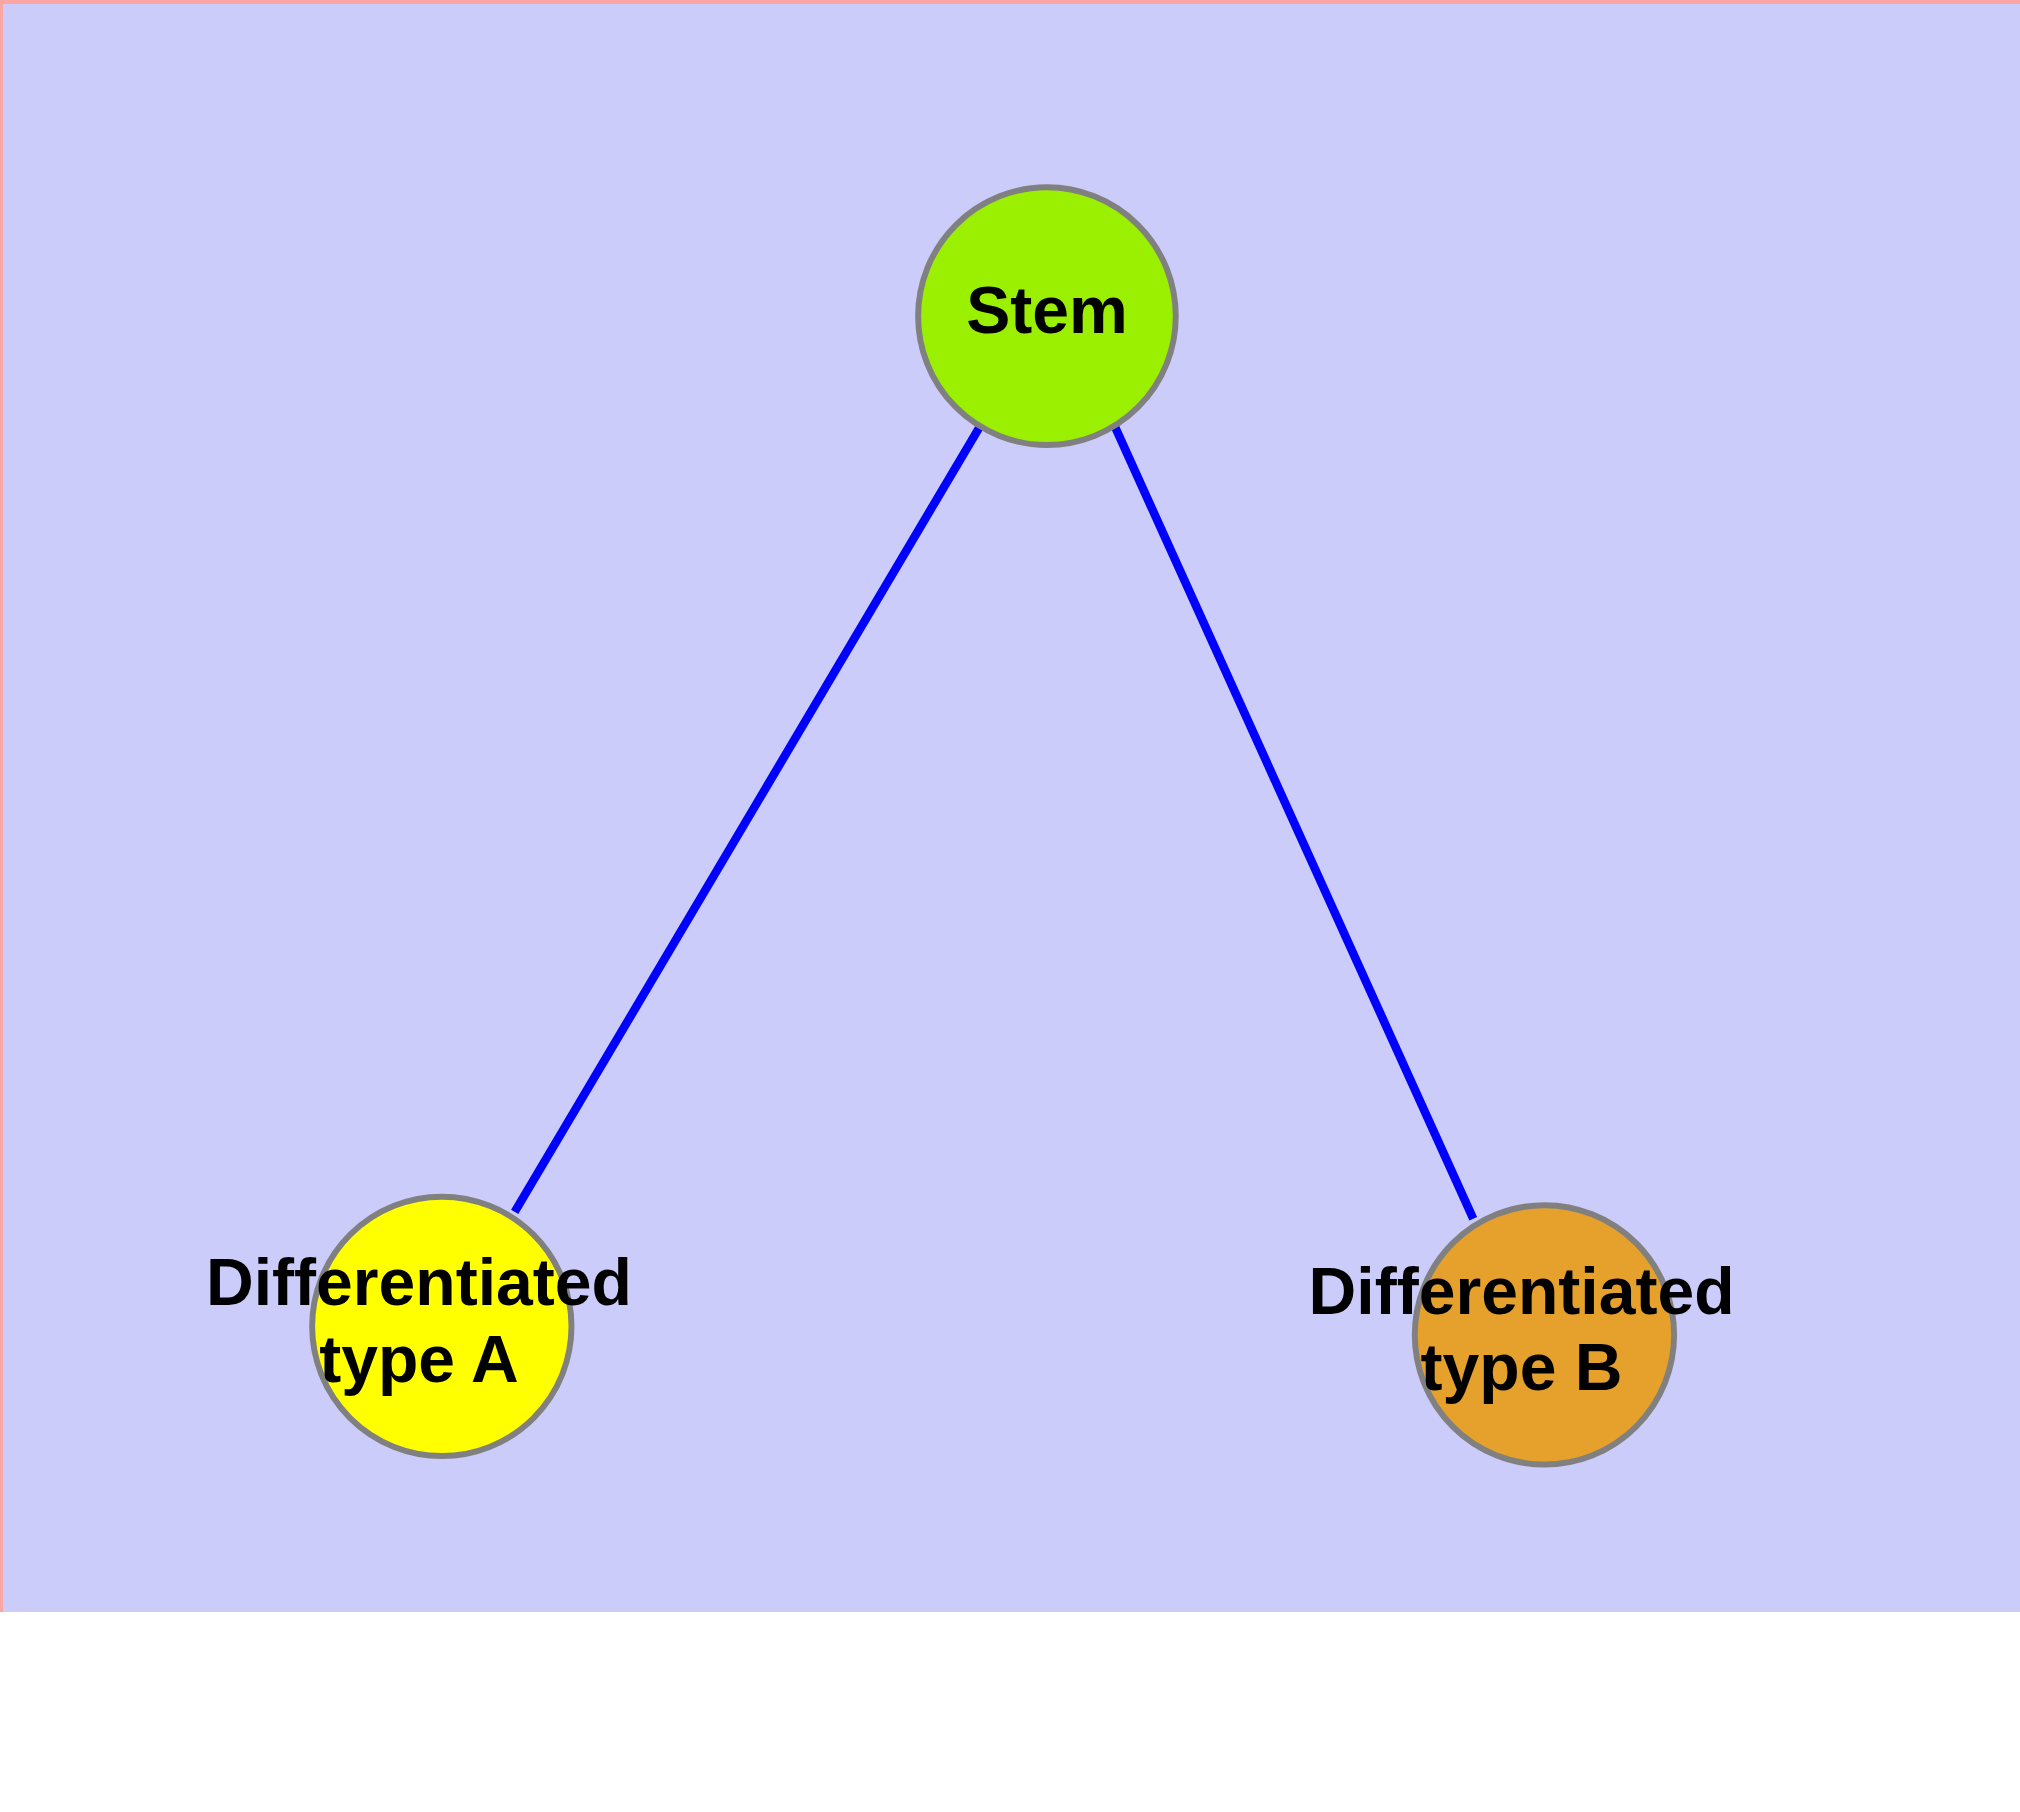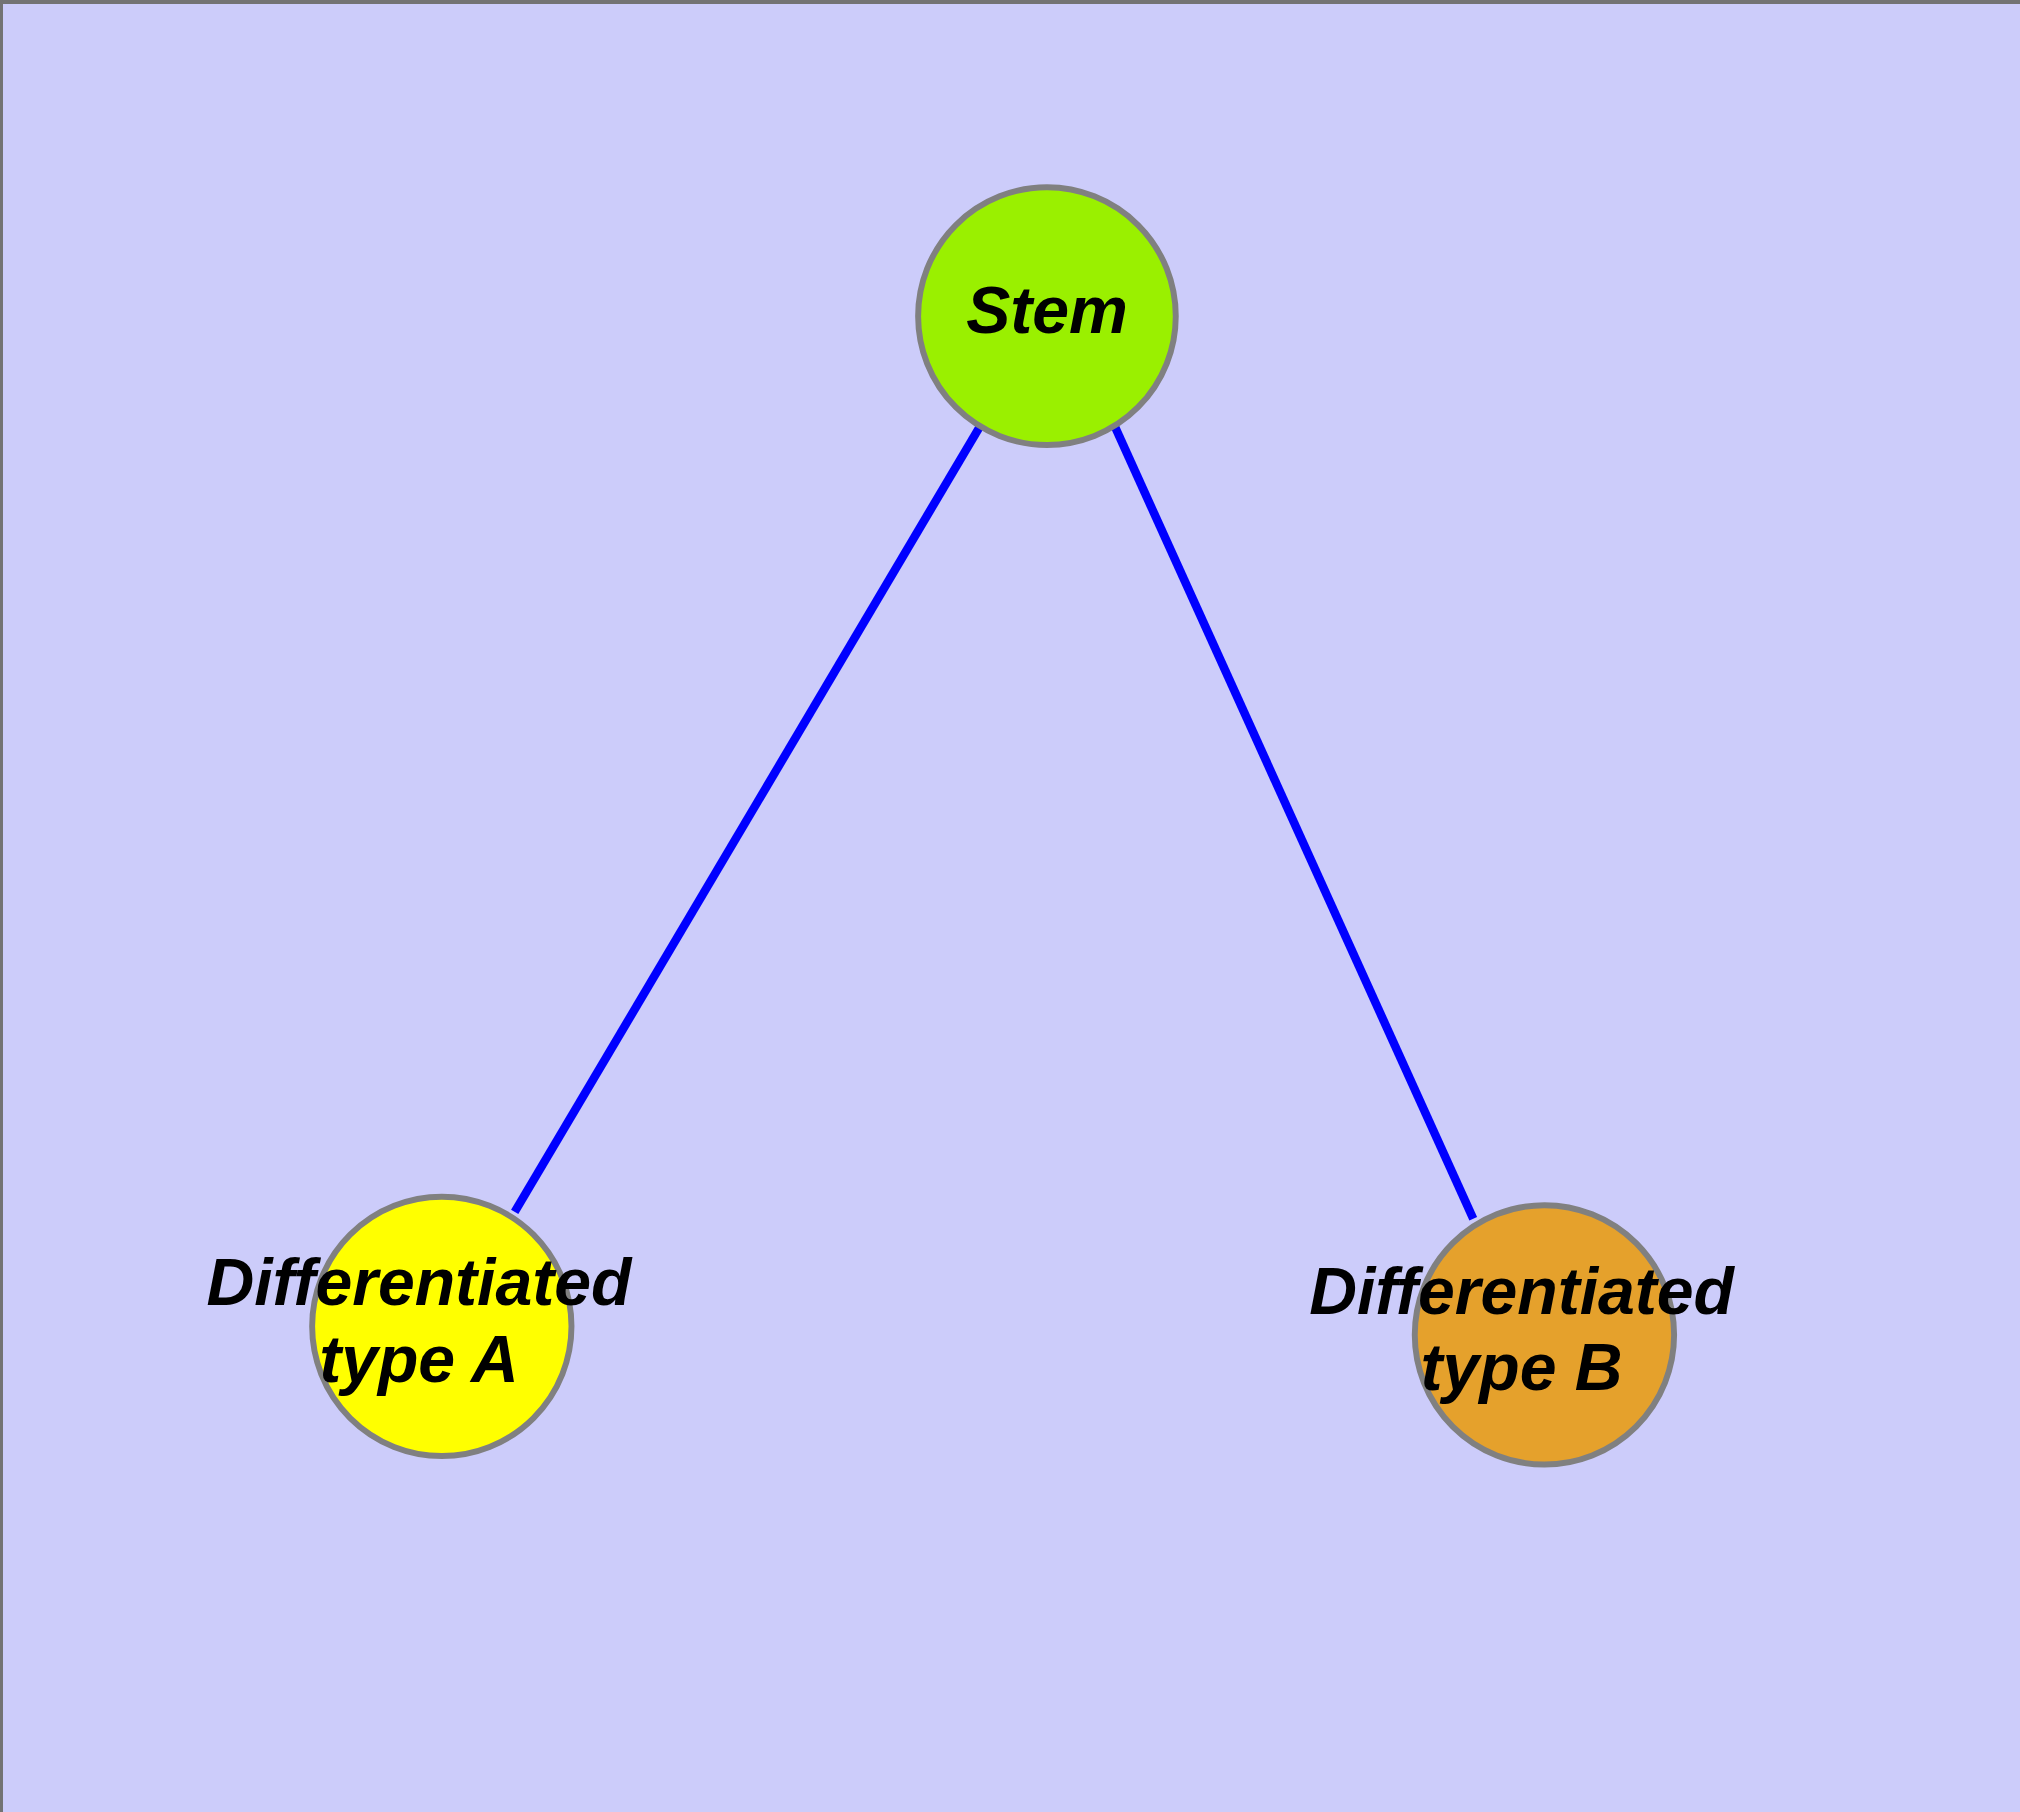--- a/index.html
+++ b/index.html
@@ -48,21 +48,21 @@
     font-size: 78px;
     fill: #000000;
     text-anchor: middle;
     dominant-baseline: middle;
     paint-order: normal;
   }
 </style>
 </head>
 <body>
 
-<div id="stage" style="width: 2021px; height: 1812px; background: #737373; font-style: italic;">
+<div id="stage" style="width: 2021px; height: 1612px; background: #fca5a5;">
 
   <div id="canvas-bg" style="background: rgb(204, 204, 250);"></div>
 
   <svg id="graph" viewBox="0 0 2384 2138" xmlns="http://www.w3.org/2000/svg">
 
     <g>
       <line class="edge-line" x1="1156" y1="503" x2="607" y2="1430" stroke="#0000ff" stroke-width="10"></line>
       <line class="edge-line" x1="1315" y1="503" x2="1738" y2="1438" stroke="#0000ff" stroke-width="10"></line>
     </g>
 

